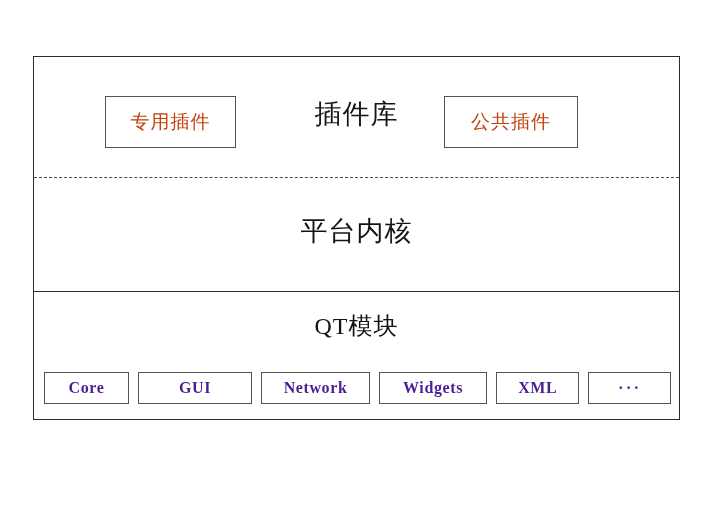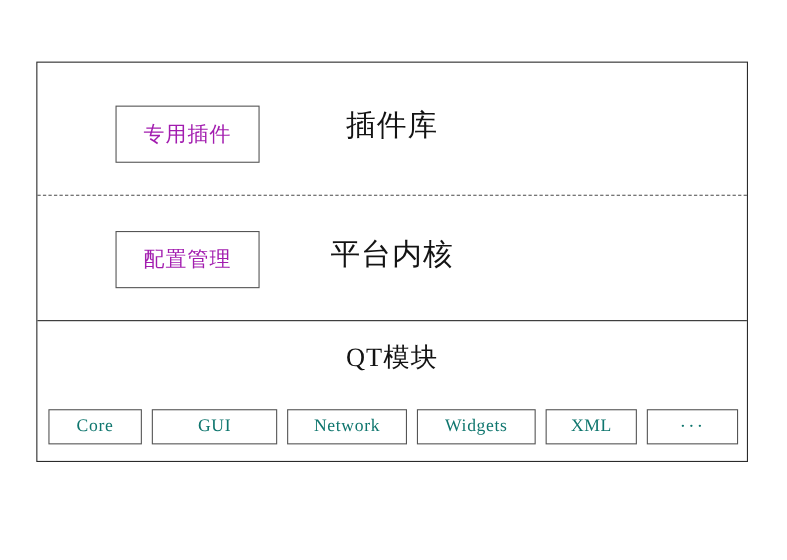--- a/index.html
+++ b/index.html
@@ -59,21 +59,21 @@
   .component-box {
     position: absolute;
     box-sizing: border-box;
     border: 1.3px solid #555555;
     background: #ffffff;
     display: flex;
     align-items: center;
     justify-content: center;
     font-size: 19px;
     letter-spacing: 1px;
-    color: #a21caf;
+    color: #c2410c;
     font-family: "Liberation Serif", "DejaVu Serif", serif;
   }
 
   .box-left  { left: 71px;  width: 131px; }
   .box-right { left: 410px; width: 134px; }
 
   .layer-plugin-library  .component-box { top: 39px; height: 52px; }
   .layer-platform-kernel .component-box { top: 32px; height: 52px; }
 
   
@@ -89,23 +89,24 @@
   }
   .qt-module-box {
     box-sizing: border-box;
     border: 1.3px solid #555555;
     background: #ffffff;
     display: flex;
     align-items: center;
     justify-content: center;
     font-size: 16px;
     letter-spacing: 0.6px;
-    color: #0f766e;
+    color: #4c1d95;
     font-family: "Liberation Serif", "DejaVu Serif", serif;
     white-space: nowrap;
+    font-weight: bold;
   }
   .qt-module-box.w-core    { width: 86px; }
   .qt-module-box.w-gui     { width: 116px; }
   .qt-module-box.w-network { width: 110px; }
   .qt-module-box.w-widgets { width: 110px; justify-content: center; }
   .qt-module-box.w-xml     { width: 84px; align-items: center; }
   .qt-module-box.w-more    { width: 84px; }
   .qt-module-box.is-ellipsis { letter-spacing: 2px; font-size: 17px; }
 </style>
 </head>
@@ -113,28 +114,28 @@
 
 <div id="arch-diagram">
 
   <div class="layer layer-plugin-library">
     <div class="layer-title">插件库</div>
 
     <div class="component-box box-left">
       <span>专用插件</span>
     </div>
 
+    <div class="component-box box-right">
+      <span>公共插件</span>
+    </div>
   </div>
 
   <div class="layer layer-platform-kernel">
     <div class="layer-title">平台内核</div>
 
-    <div class="component-box box-left">
-      <span>配置管理</span>
-    </div>
 
   </div>
 
   <div class="layer layer-qt-modules">
     <div class="layer-title">QT模块</div>
 
     <div class="qt-module-strip">
       <div class="qt-module-box w-core">
         <span>Core</span>
       </div>

